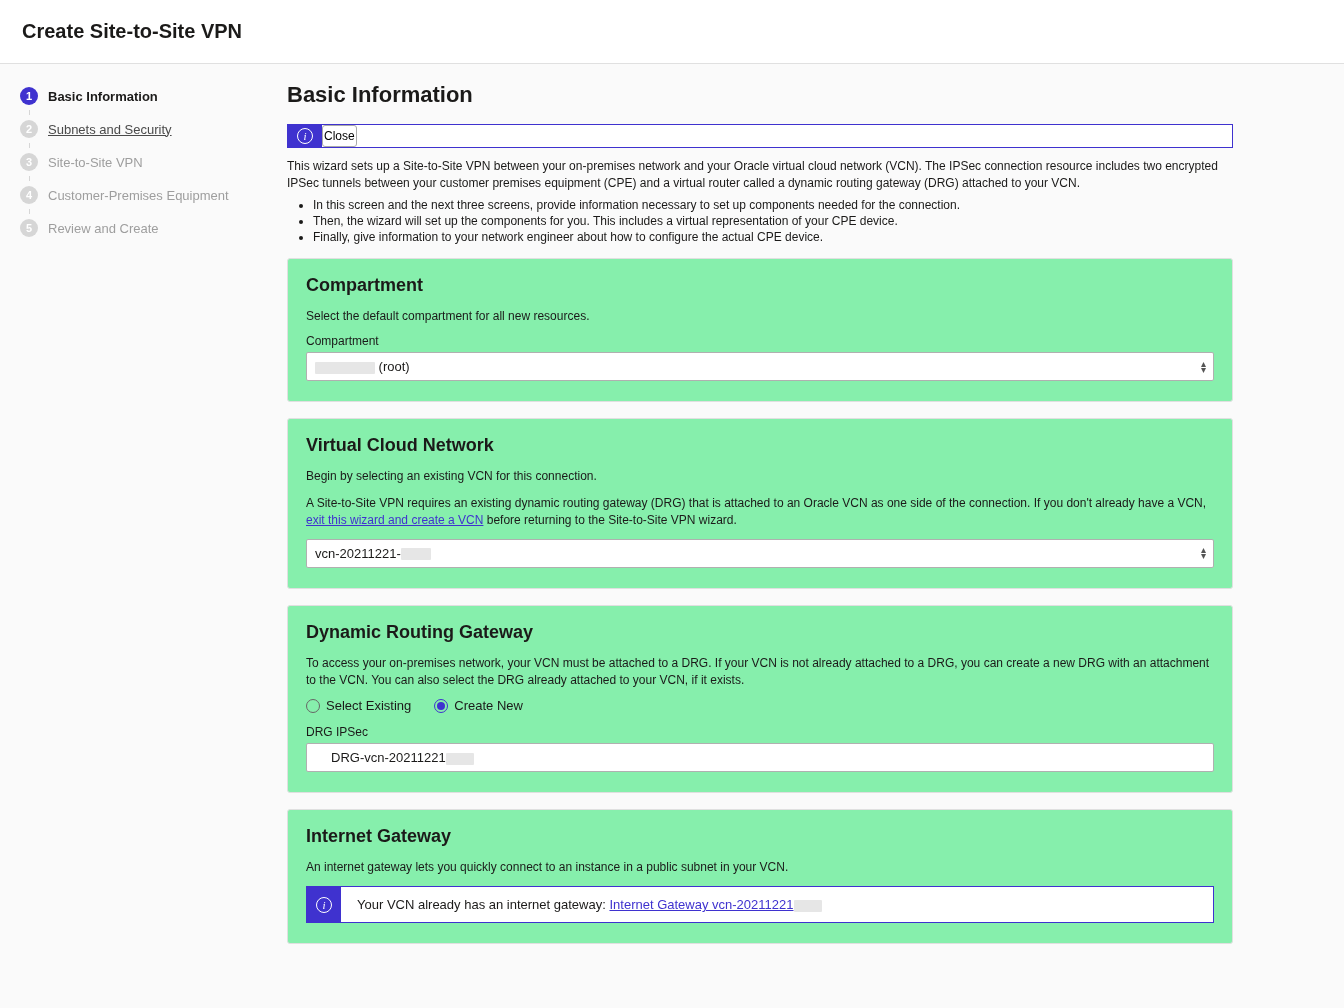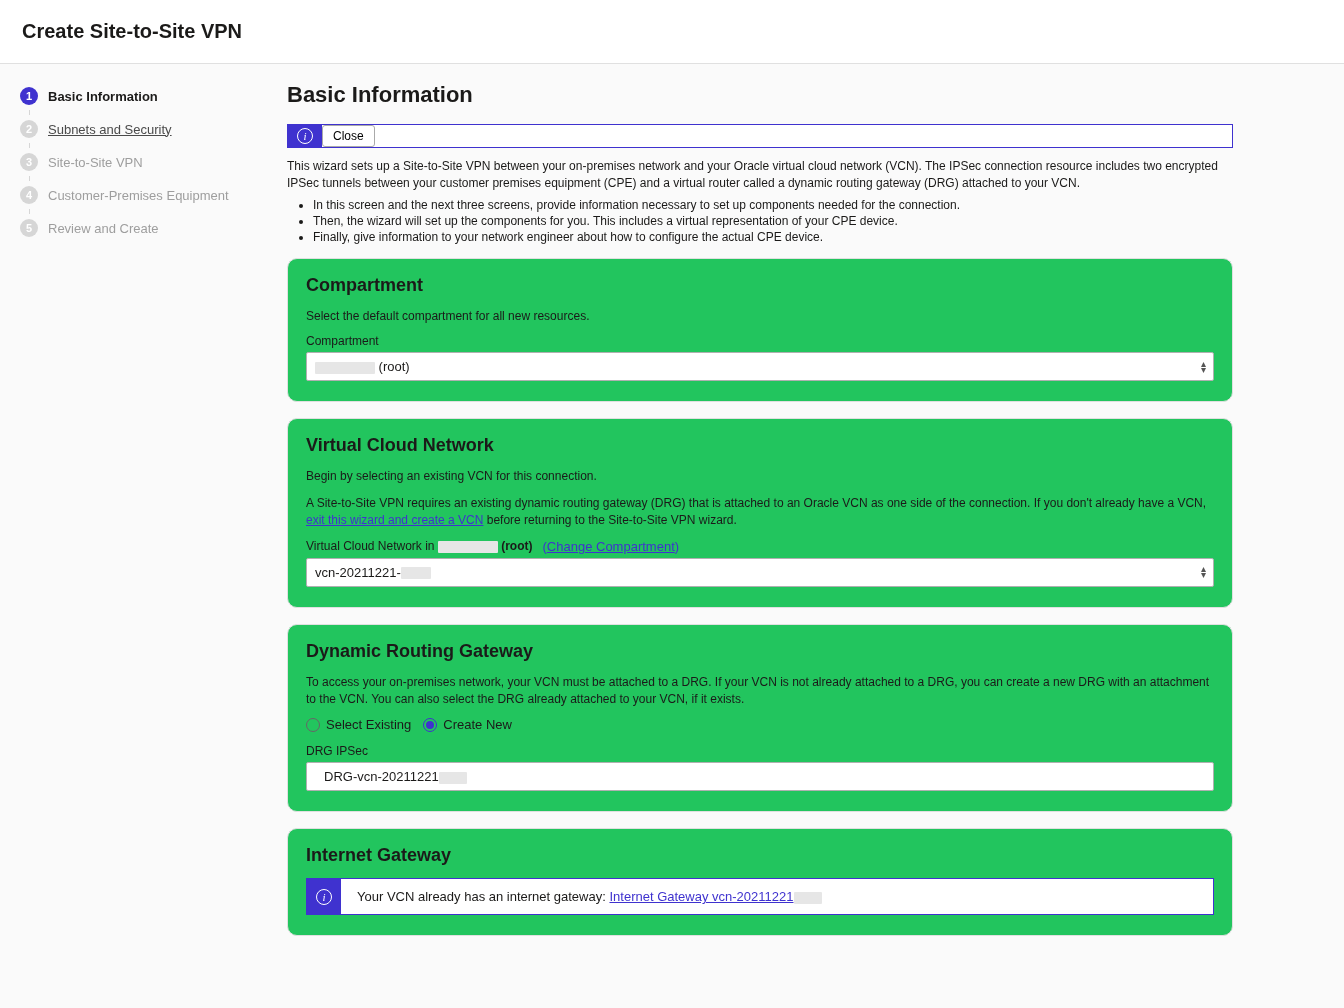--- a/index.html
+++ b/index.html
@@ -15,35 +15,35 @@
 .step-label { color: #9e9e9e; font-size: 13px; }
 .step-item.active .step-label { color: #1b1a19; font-weight: 700; }
 .step-item.linked .step-label { color: #4a4a4a; text-decoration: underline; cursor: pointer; }
 .step-connector { width: 1px; height: 5px; background: #d6d6d6; margin-left: 9px; }
 .content { flex: 1; padding: 18px 22px 22px; max-width: 990px; }
 .content h2 { font-size: 22px; font-weight: 600; color: #1b1a19; margin-bottom: 16px; }
 .alert { display: flex; align-items: center; border: 1px solid #3f32cf; background: #fff; margin-bottom: 10px; }
 .alert-icon-box { width: 34px; align-self: stretch; background: #3f32cf; display: flex; align-items: center; justify-content: center; }
 .alert-icon { width: 16px; height: 16px; border: 1.5px solid #fff; border-radius: 50%; display: inline-flex; align-items: center; justify-content: center; color: #fff; font-size: 11px; font-style: italic; font-family: Georgia, serif; }
 .alert-text { flex: 1; padding: 8px 12px; font-size: 13px; color: #1b1a19; }
-.alert-close { margin-right: 8px; padding: 3px 10px; border: 1px solid #aaa; border-radius: 3px; background: #fff; cursor: pointer; font-size: 12px; }
+.alert-close { margin-right: 8px; padding: 3px 1px; border: 1px solid #aaa; border-radius: 3px; background: #fff; cursor: pointer; font-size: 12px; }
 .intro-text { font-size: 12px; color: #1b1a19; line-height: 1.4; margin-bottom: 6px; }
 .bullet-list { margin: 6px 0 14px 26px; font-size: 12px; color: #1b1a19; }
 .bullet-list li { margin-bottom: 2px; }
-.card { background: #22c55e; border: 1px solid #e0e0e0; border-radius: 10px; padding: 16px 18px 20px; margin-bottom: 16px; }
+.card { background: #86efac; border: 1px solid #e0e0e0; border-radius: 3px; padding: 16px 18px 20px; margin-bottom: 16px; }
 .card h3 { font-size: 18px; font-weight: 600; color: #1b1a19; margin-bottom: 12px; }
 .card-desc { font-size: 12px; color: #1b1a19; margin-bottom: 10px; line-height: 1.4; }
 .field-label { font-size: 12px; color: #1b1a19; margin-bottom: 4px; display: block; }
 .select-wrap { position: relative; }
 .select-input { width: 100%; padding: 6px 28px 6px 8px; border: 1px solid #b0b0b0; border-radius: 2px; background: #fff; font-size: 13px; color: #1b1a19; appearance: none; }
 .select-arrows { position: absolute; right: 8px; top: 50%; transform: translateY(-50%); pointer-events: none; font-size: 10px; color: #555; line-height: 0.6; }
-.text-input { width: 100%; padding: 6px 17px; border: 1px solid #b0b0b0; border-radius: 2px; background: #fff; font-size: 13px; color: #1b1a19; }
+.text-input { width: 100%; padding: 6px 24px; border: 1px solid #b0b0b0; border-radius: 2px; background: #fff; font-size: 13px; color: #1b1a19; }
 a.inline-link { color: #3f32cf; text-decoration: underline; cursor: pointer; }
 .link-parens { color: #3f32cf; }
-.radio-row { display: flex; gap: 12px; margin: 8px 0 12px; align-items: center; }
+.radio-row { display: flex; gap: 23px; margin: 8px 0 12px; align-items: center; }
 .radio-opt { display: flex; align-items: center; gap: 6px; font-size: 13px; cursor: pointer; }
 .radio-circle { width: 14px; height: 14px; border: 1px solid #666; border-radius: 50%; display: inline-flex; align-items: center; justify-content: center; }
 .radio-opt.selected .radio-circle { border-color: #3f32cf; }
 .radio-dot { width: 8px; height: 8px; border-radius: 50%; background: #3f32cf; display: none; }
 .radio-opt.selected .radio-dot { display: block; }
 .alert-inner { display: flex; align-items: stretch; border: 1px solid #3f32cf; background: #fff; }
 .alert-inner .alert-text { padding: 10px 16px; }
 .tagging-row { display: flex; align-items: center; gap: 8px; margin-top: 6px; }
 .tagging-icon { color: #3f32cf; font-size: 14px; }
 .redact { display: inline-block; background: #e6e6e6; height: 12px; vertical-align: middle; border-radius: 1px; }
@@ -114,26 +114,20 @@
         <div class="select-arrows">▴<br>▾</div>
       </div>
     </div>
 
     <div class="card">
       <h3>Virtual Cloud Network</h3>
       <p class="card-desc">Begin by selecting an existing VCN for this connection.</p>
       <p class="card-desc">
         <span>A Site-to-Site VPN requires an existing dynamic routing gateway (DRG) that is attached to an Oracle VCN as one side of the connection. If you don't already have a VCN, </span><a class="inline-link">exit this wizard and create a VCN</a><span> before returning to the Site-to-Site VPN wizard.</span>
       </p>
-      <div class="compartment-row">
-        <span class="field-label" style="margin-bottom:0;">
-          <span>Virtual Cloud Network in </span><span class="redact" style="width:60px;"></span><b> (root)</b>
-        </span>
-        <span class="link-parens">(<a class="inline-link">Change Compartment</a>)</span>
-      </div>
       <div class="select-wrap">
         <div class="select-input">
           <span>vcn-20211221-</span><span class="redact" style="width:30px;"></span>
         </div>
         <div class="select-arrows">▴<br>▾</div>
       </div>
     </div>
 
     <div class="card">
       <h3>Dynamic Routing Gateway</h3>
@@ -151,20 +145,21 @@
         </label>
       </div>
       <label class="field-label">DRG IPSec</label>
       <div class="text-input">
         <span>DRG-vcn-20211221</span><span class="redact" style="width:28px;"></span>
       </div>
     </div>
 
     <div class="card">
       <h3>Internet Gateway</h3>
+      <p class="card-desc">An internet gateway lets you quickly connect to an instance in a public subnet in your VCN.</p>
       <div class="alert-inner">
         <div class="alert-icon-box">
             <span class="alert-icon">i</span>
           </div>
         <div class="alert-text">
           <span>Your VCN already has an internet gateway: </span><a class="inline-link"><span>Internet Gateway vcn-20211221</span><span class="redact" style="width:28px;"></span></a>
         </div>
       </div>
     </div>
 

